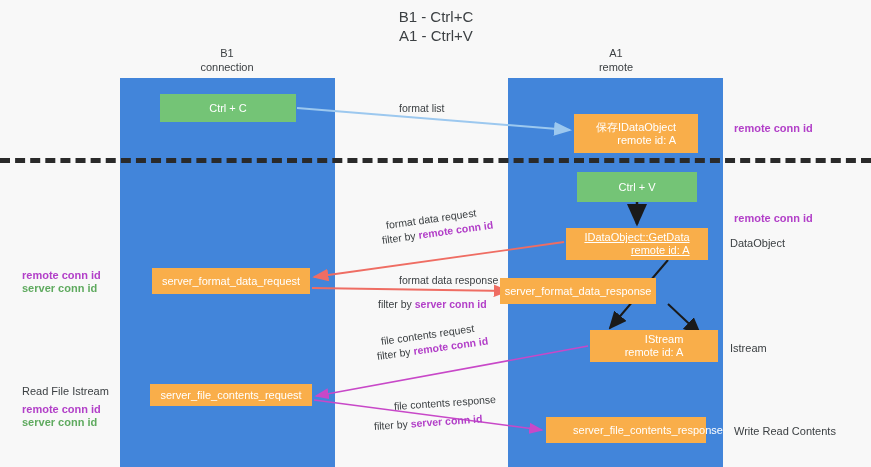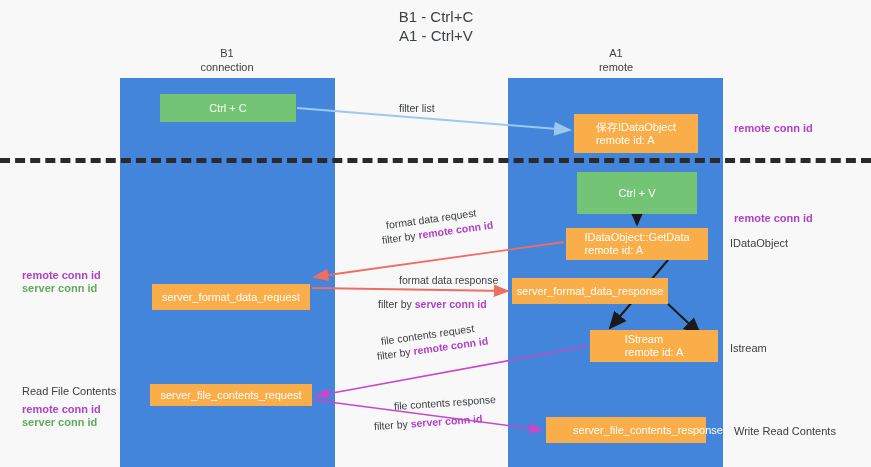--- a/index.html
+++ b/index.html
@@ -44,36 +44,36 @@
   }
   #header-b1 { left: 127px; top: 46px; width: 200px; }
   #header-a1 { left: 516px; top: 46px; width: 200px; }
 
   .node {
     position: absolute;
     display: flex;
     flex-direction: column;
     align-items: center;
     justify-content: center;
-    text-align: left;
+    text-align: right;
     color: #ffffff;
     font-size: 11px;
     line-height: 13px;
     box-sizing: border-box;
     white-space: pre;
   }
   .node.green { background: #74c476; }
   .node.orange { background: #f9ae4a; }
 
   #node-ctrlc   { left: 160px; top: 94px;  width: 136px; height: 28px; }
   #node-save    { left: 574px; top: 114px; width: 124px; height: 39px; }
-  #node-ctrlv   { left: 577px; top: 172px; width: 120px; height: 42px; }
-  #node-getdata { left: 566px; top: 228px; width: 142px; height: 32px; }
-  #node-sfdreq  { left: 152px; top: 284px; width: 158px; height: 26px; }
-  #node-sfdres  { left: 512px; top: 278px; width: 156px; height: 26px; }
+  #node-ctrlv   { left: 577px; top: 172px; width: 120px; height: 30px; }
+  #node-getdata { left: 566px; top: 228px; width: 142px; height: 32px; text-decoration: underline; }
+  #node-sfdreq  { left: 152px; top: 268px; width: 158px; height: 26px; }
+  #node-sfdres  { left: 500px; top: 278px; width: 156px; height: 26px; }
   #node-istream { left: 590px; top: 330px; width: 128px; height: 32px; }
   #node-sfcreq  { left: 150px; top: 384px; width: 162px; height: 22px; }
   #node-sfcres  { left: 546px; top: 417px; width: 160px; height: 26px; padding-left: 44px; }
 
   .side-label {
     position: absolute;
     font-size: 11px;
     line-height: 14px;
     color: #3c4043;
     white-space: pre;
@@ -188,31 +188,31 @@
 remote id: A</div>
   <div class="node orange" id="node-sfdreq">server_format_data_request</div>
   <div class="node orange" id="node-sfdres">server_format_data_response</div>
   <div class="node orange" id="node-istream">IStream
 remote id: A</div>
   <div class="node orange" id="node-sfcreq">server_file_contents_request</div>
   <div class="node orange" id="node-sfcres">server_file_contents_response</div>
 
   <div class="side-label magenta" id="lbl-remote-1">remote conn id</div>
   <div class="side-label magenta" id="lbl-remote-2">remote conn id</div>
-  <div class="side-label" id="lbl-dataobject">IDataObject</div>
+  <div class="side-label" id="lbl-dataobject">DataObject</div>
   <div class="side-label" id="lbl-istream">Istream</div>
   <div class="side-label" id="lbl-write">Write Read Contents</div>
 
   <div class="side-label magenta" id="lbl-left-remote">remote conn id</div>
   <div class="side-label green" id="lbl-left-server">server conn id</div>
-  <div class="side-label" id="lbl-read-file">Read File Contents</div>
+  <div class="side-label" id="lbl-read-file">Read File Istream</div>
   <div class="side-label magenta" id="lbl-left-remote2">remote conn id</div>
   <div class="side-label green" id="lbl-left-server2">server conn id</div>
 
-  <div class="edge-label" id="el-format-list">filter list</div>
+  <div class="edge-label" id="el-format-list">format list</div>
 
   <div class="edge-label" id="el-fdr1">format data request</div>
   <div class="edge-label" id="el-fdr2"><span>filter by </span><span class="hi-magenta">remote conn id</span></div>
 
   <div class="edge-label" id="el-fdres1">format data response</div>
   <div class="edge-label" id="el-fdres2"><span>filter by </span><span class="hi-magenta">server conn id</span></div>
 
   <div class="edge-label" id="el-fcr1">file contents request</div>
   <div class="edge-label" id="el-fcr2"><span>filter by </span><span class="hi-magenta">remote conn id</span></div>
 

